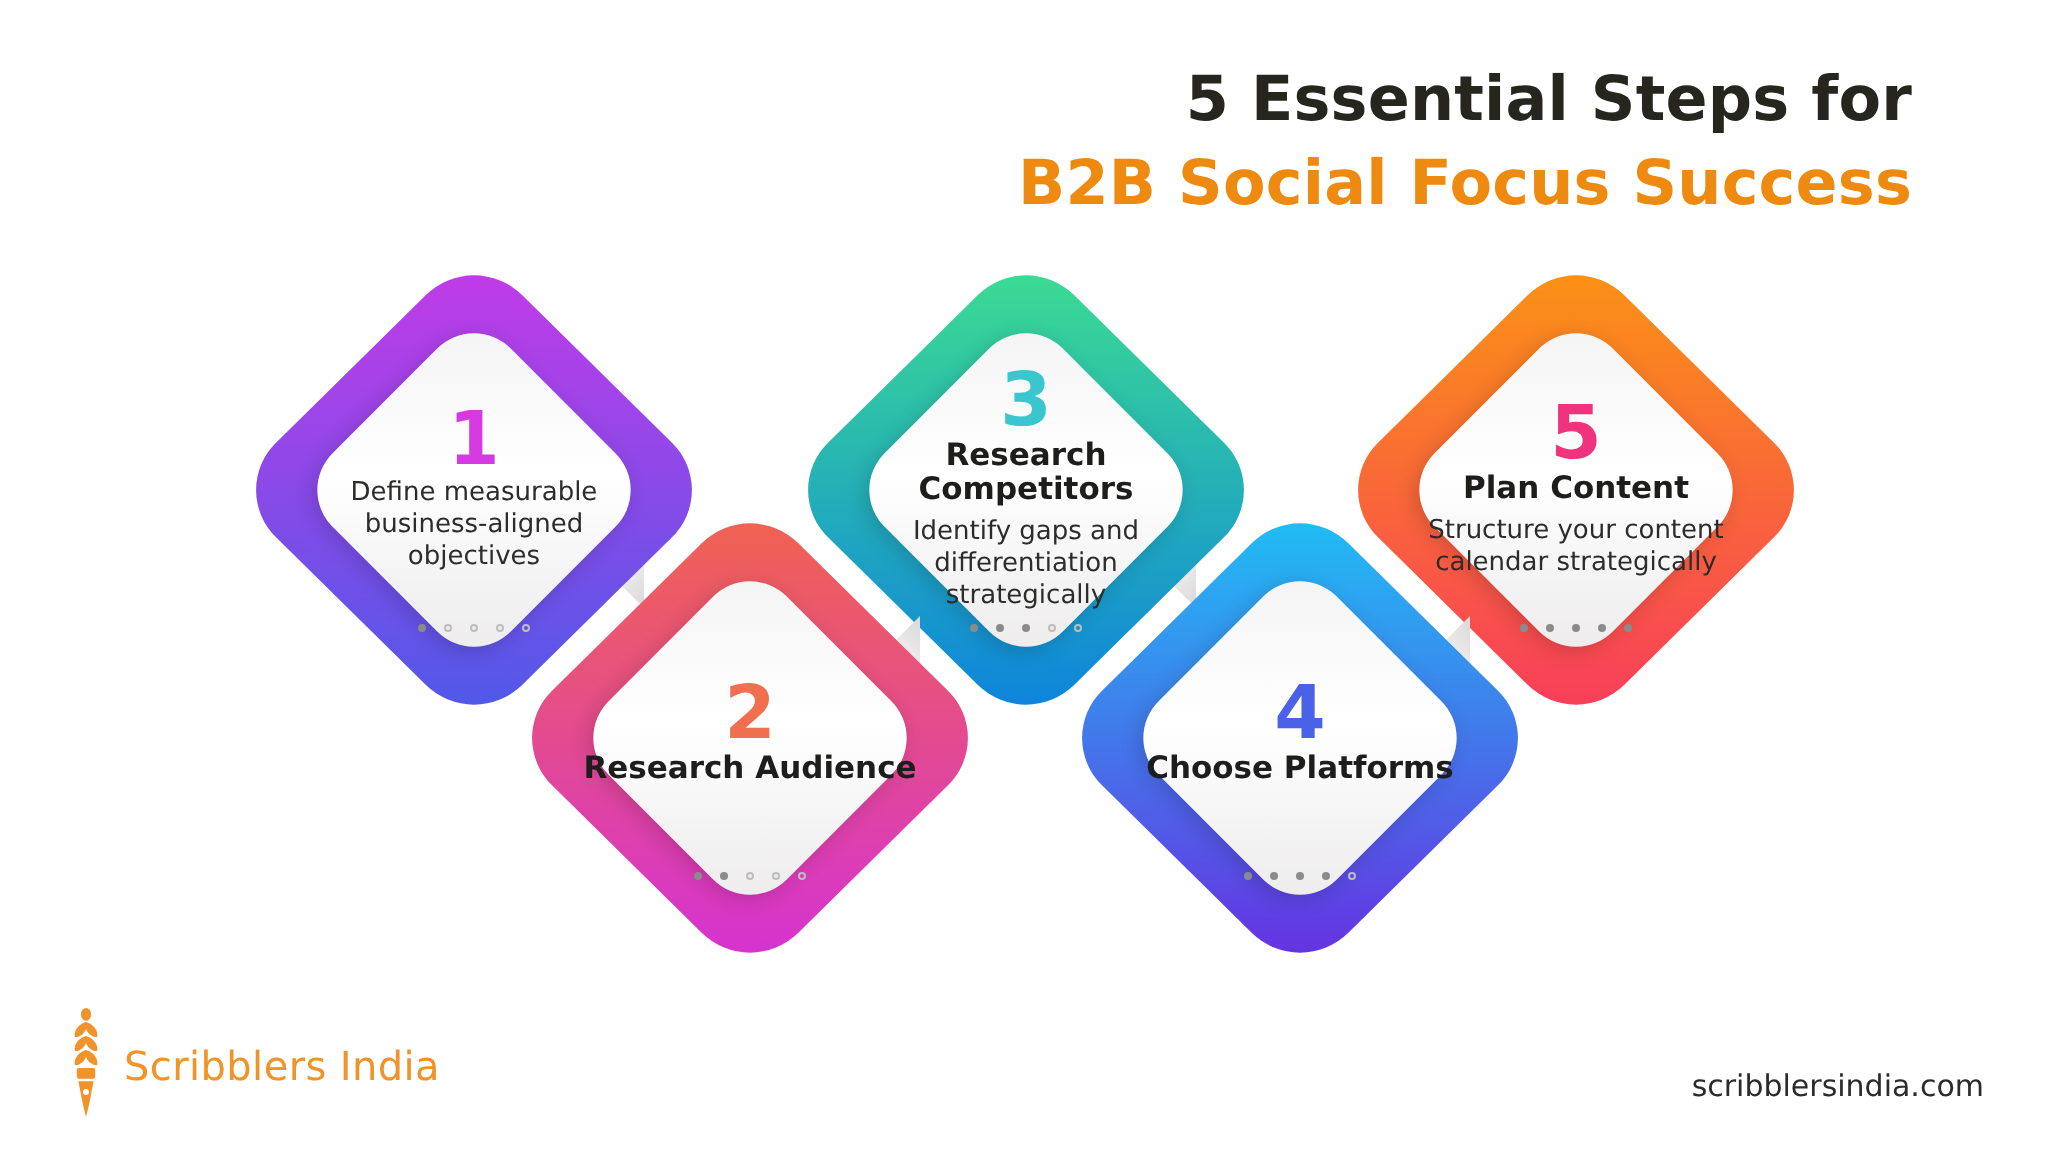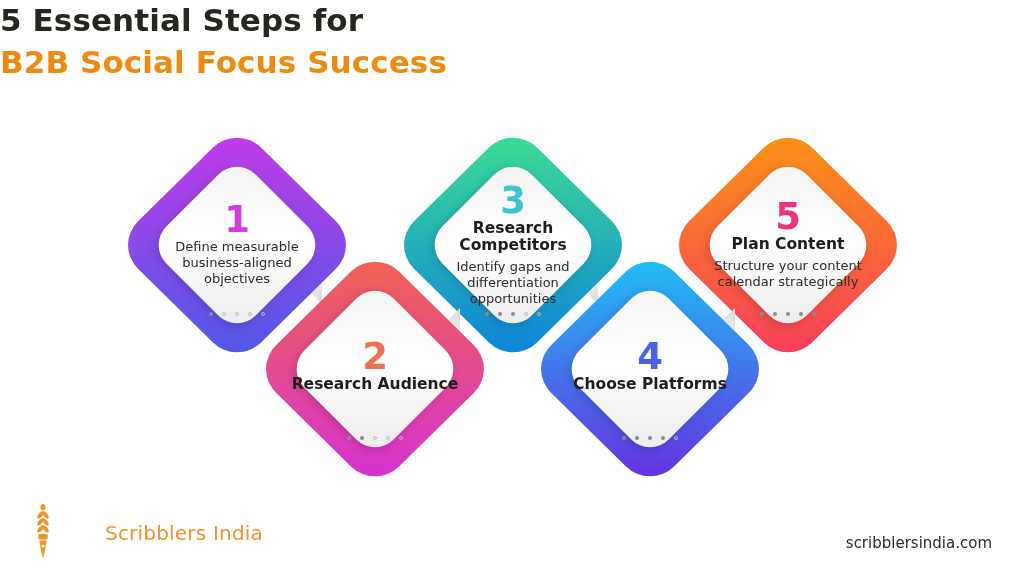--- a/index.html
+++ b/index.html
@@ -5,21 +5,21 @@
   html,body{margin:0;padding:0;}
   body{
     width:1024px;height:577px;
     background:#ffffff;
     font-family:"DejaVu Sans","Liberation Sans",sans-serif;
     overflow:hidden;position:relative;
   }
 
   
   #title-block{
-    position:absolute;left:0;top:0;width:956px;text-align:left;
+    position:absolute;left:0;top:30px;width:956px;text-align:right;
   }
   #title-line1{
     font-size:31px;font-weight:bold;color:#26261f;letter-spacing:.1px;
     line-height:40px;
   }
   #title-line2{
     font-size:31px;font-weight:bold;color:#ed8a0f;letter-spacing:.1px;
     line-height:44px;
   }
 
@@ -83,21 +83,21 @@
   .dot{width:4px;height:4px;border-radius:50%;box-sizing:border-box;}
   .dot.on{background:#8b8b8b;}
   .dot.off{background:transparent;border:1px solid #bdbdbd;}
 
   
   #logo-block{
     position:absolute;left:30px;top:503px;
     display:flex;align-items:center;gap:6px;
   }
   #logo-text{
-    font-size:20px;color:#f0932a;letter-spacing:.2px;margin-left:43px;
+    font-size:20px;color:#f0932a;letter-spacing:.2px;
   }
   #site-url{
     position:absolute;right:32px;top:534px;
     font-size:15px;color:#2b2b2b;
   }
 </style>
 </head>
 <body>
 
 <div id="title-block">
@@ -150,21 +150,21 @@
       <div class="fold br" style="left: 176px; top: 148px; transform: rotate(0deg); z-index: 2;"></div>
       <div class="shape-wrap" style="z-index: 3; transform: scale(1, 0.985);">
         <div class="rhombus outer" style="background: linear-gradient(135deg, rgb(62, 224, 143) 0%, rgb(11, 127, 224) 100%); width: 174px; height: 174px; transform: translate(-50%, -50%) rotate(45deg) scale(1, 1);"></div>
       </div>
       <div class="shape-wrap" style="z-index: 4;">
         <div class="rhombus inner" style="width: 126px; height: 126px;"></div>
       </div>
       <div class="card-content">
         <div class="step-num" style="color: rgb(57, 198, 207);">3</div>
         <div class="step-title">Research Competitors</div>
-        <div class="step-desc">Identify gaps and differentiation opportunities</div>
+        <div class="step-desc">Identify gaps and differentiation strategically</div>
       </div>
       <div class="dots" style="top: 190px;">
         <span class="dot on"></span>
         <span class="dot on"></span>
         <span class="dot on"></span>
         <span class="dot off"></span>
         <span class="dot off"></span>
       </div>
     </div>
     <div class="card" style="left: 525px; top: 246px; z-index: 6;">

